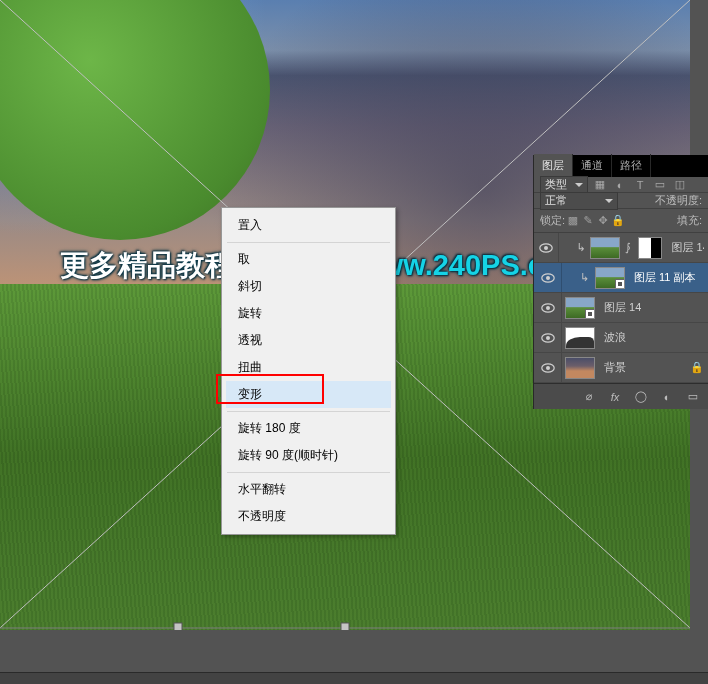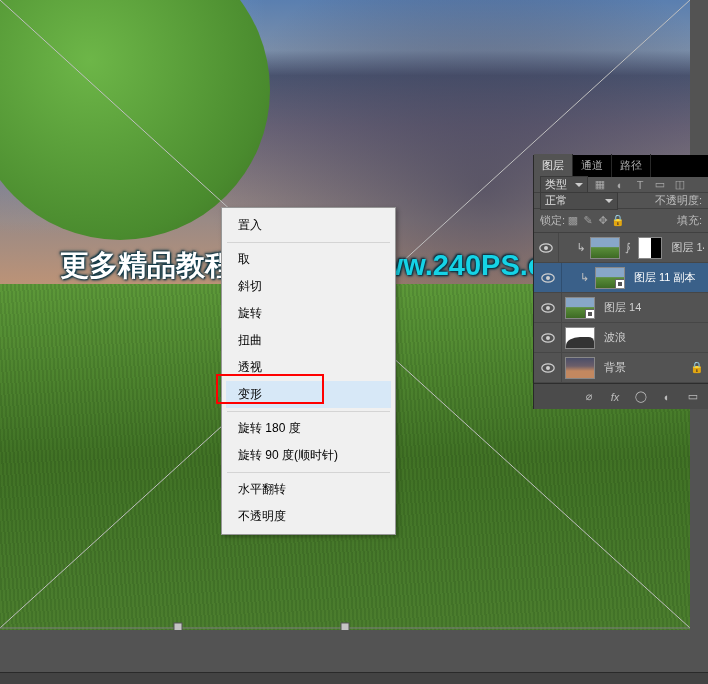--- a/index.html
+++ b/index.html
@@ -228,22 +228,22 @@
     <span>更多精品教程，请访问 </span><span class="url">www.240PS.com</span>
   </div>
 </div>
 
 <div class="context-menu" id="ctx">
     <div class="item">置入</div>
     <div class="sep"></div>
     <div class="item">取</div>
     <div class="item">斜切</div>
     <div class="item">旋转</div>
+    <div class="item">透视</div>
     <div class="item">扭曲</div>
-    <div class="item">透视</div>
     <div class="item highlight">变形</div>
     <div class="sep"></div>
     <div class="item">旋转 180 度</div>
     <div class="item">旋转 90 度(顺时针)</div>
     <div class="sep"></div>
     <div class="item">水平翻转</div>
     <div class="item">不透明度</div>
   </div>
 <div class="red-box"></div>
 

